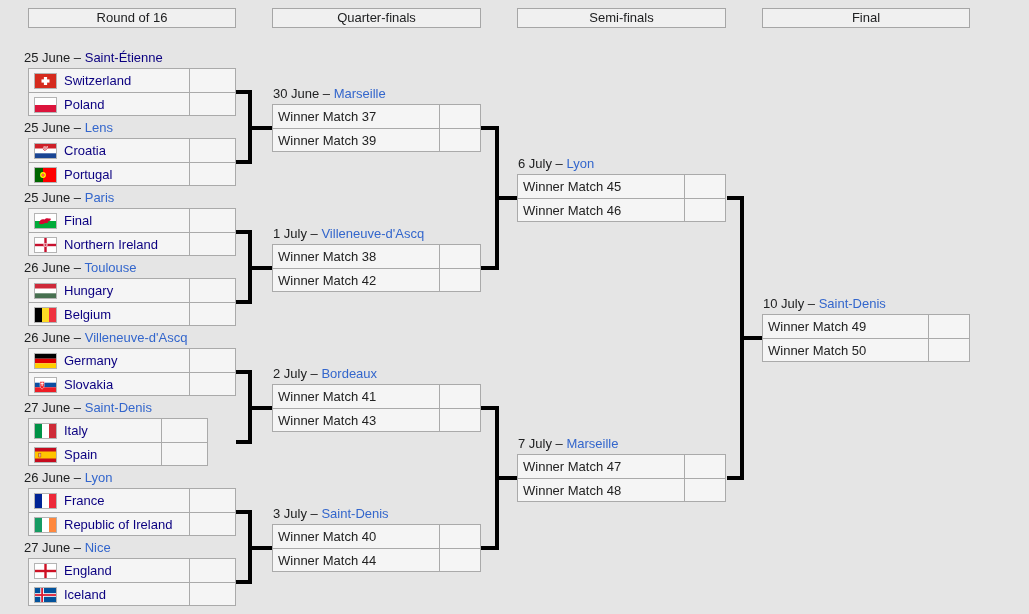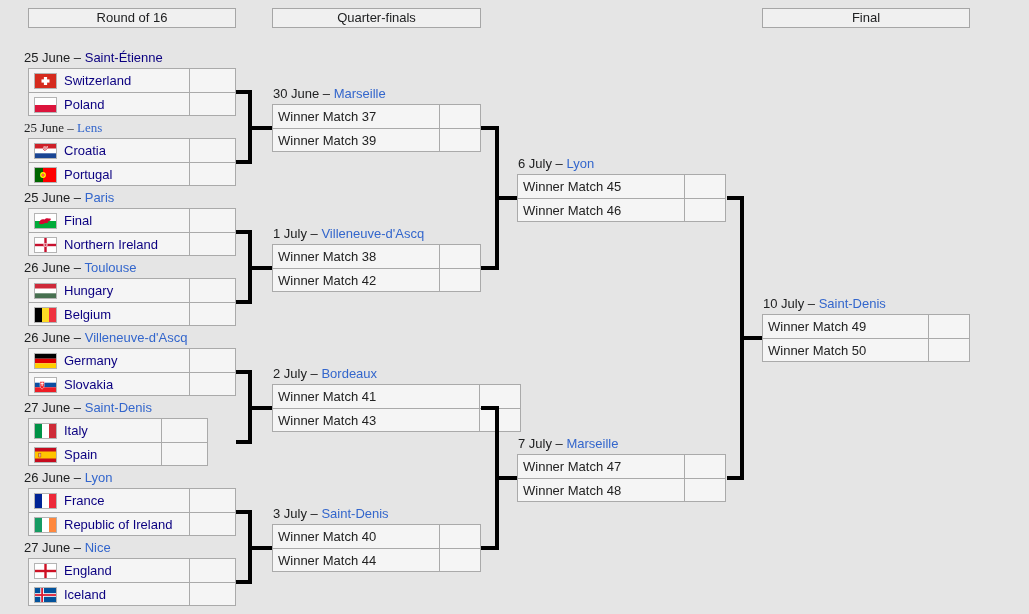--- a/index.html
+++ b/index.html
@@ -21,20 +21,21 @@
   .ph-name{flex:1;color:#222;padding-left:5px;white-space:nowrap;overflow:hidden;}
   .score-cell{flex:none;align-self:stretch;border-left:1px solid #aaa;}
   .line{position:absolute;background:#000;}
 </style>
 </head>
 <body>
 
 <div id="stage">
   <div class="hdr c0">Round of 16</div>
   <div class="hdr c1">Quarter-finals</div>
+  <div class="hdr c2">Semi-finals</div>
   <div class="hdr c3">Final</div>
   <div id="matches">
       <div class="match-label" style="left: 24px; top: 50px;"><span>25 June – </span><a class="venue visited">Saint-Étienne</a></div>
       <div class="match-box" style="left: 28px; top: 68px; width: 208px;">
         <div class="team-row first">
           <span class="flagbox">
             <svg width="21" height="14" viewBox="0 0 21 14">
               <rect width="21" height="14" fill="#d52b1e"></rect>
               <rect x="8.9" y="3" width="3.2" height="8" fill="#fff"></rect>
               <rect x="6.5" y="5.4" width="8" height="3.2" fill="#fff"></rect>
@@ -47,21 +48,21 @@
           <span class="flagbox">
             <svg width="21" height="14" viewBox="0 0 21 14">
               <rect width="21" height="7" fill="#fff"></rect>
               <rect y="7" width="21" height="7" fill="#dc143c"></rect>
             </svg>
           </span>
           <a class="team-name">Poland</a>
           <div class="score-cell" style="width: 45px;"></div>
         </div>
       </div>
-      <div class="match-label" style="left: 24px; top: 120px; font-family: Liberation Serif, serif;"><span>25 June – </span><a class="venue">Lens</a></div>
+      <div class="match-label" style="left: 24px; top: 120px;"><span>25 June – </span><a class="venue">Lens</a></div>
       <div class="match-box" style="left: 28px; top: 138px; width: 208px;">
         <div class="team-row first">
           <span class="flagbox">
             <svg width="21" height="14" viewBox="0 0 21 14">
               <rect width="21" height="4.7" fill="#ce2028"></rect>
               <rect y="4.7" width="21" height="4.6" fill="#fff"></rect>
               <rect y="9.3" width="21" height="4.7" fill="#1a4593"></rect>
               <rect x="8" y="2.4" width="5" height="4.4" fill="#fff"></rect>
               <rect x="8" y="2.4" width="1.25" height="1.1" fill="#ce2028"></rect>
               <rect x="10.5" y="2.4" width="1.25" height="1.1" fill="#ce2028"></rect>
@@ -265,21 +266,21 @@
         <div class="team-row first">
           <span class="ph-name">Winner Match 38</span>
           <div class="score-cell" style="width: 40px;"></div>
         </div>
         <div class="team-row">
           <span class="ph-name">Winner Match 42</span>
           <div class="score-cell" style="width: 40px;"></div>
         </div>
       </div>
       <div class="match-label" style="left: 273px; top: 366px;"><span>2 July – </span><a class="venue">Bordeaux</a></div>
-      <div class="match-box" style="left: 272px; top: 384px; width: 249px;">
+      <div class="match-box" style="left: 272px; top: 384px; width: 209px;">
         <div class="team-row first">
           <span class="ph-name">Winner Match 41</span>
           <div class="score-cell" style="width: 40px;"></div>
         </div>
         <div class="team-row">
           <span class="ph-name">Winner Match 43</span>
           <div class="score-cell" style="width: 40px;"></div>
         </div>
       </div>
       <div class="match-label" style="left: 273px; top: 506px;"><span>3 July – </span><a class="venue">Saint-Denis</a></div>

